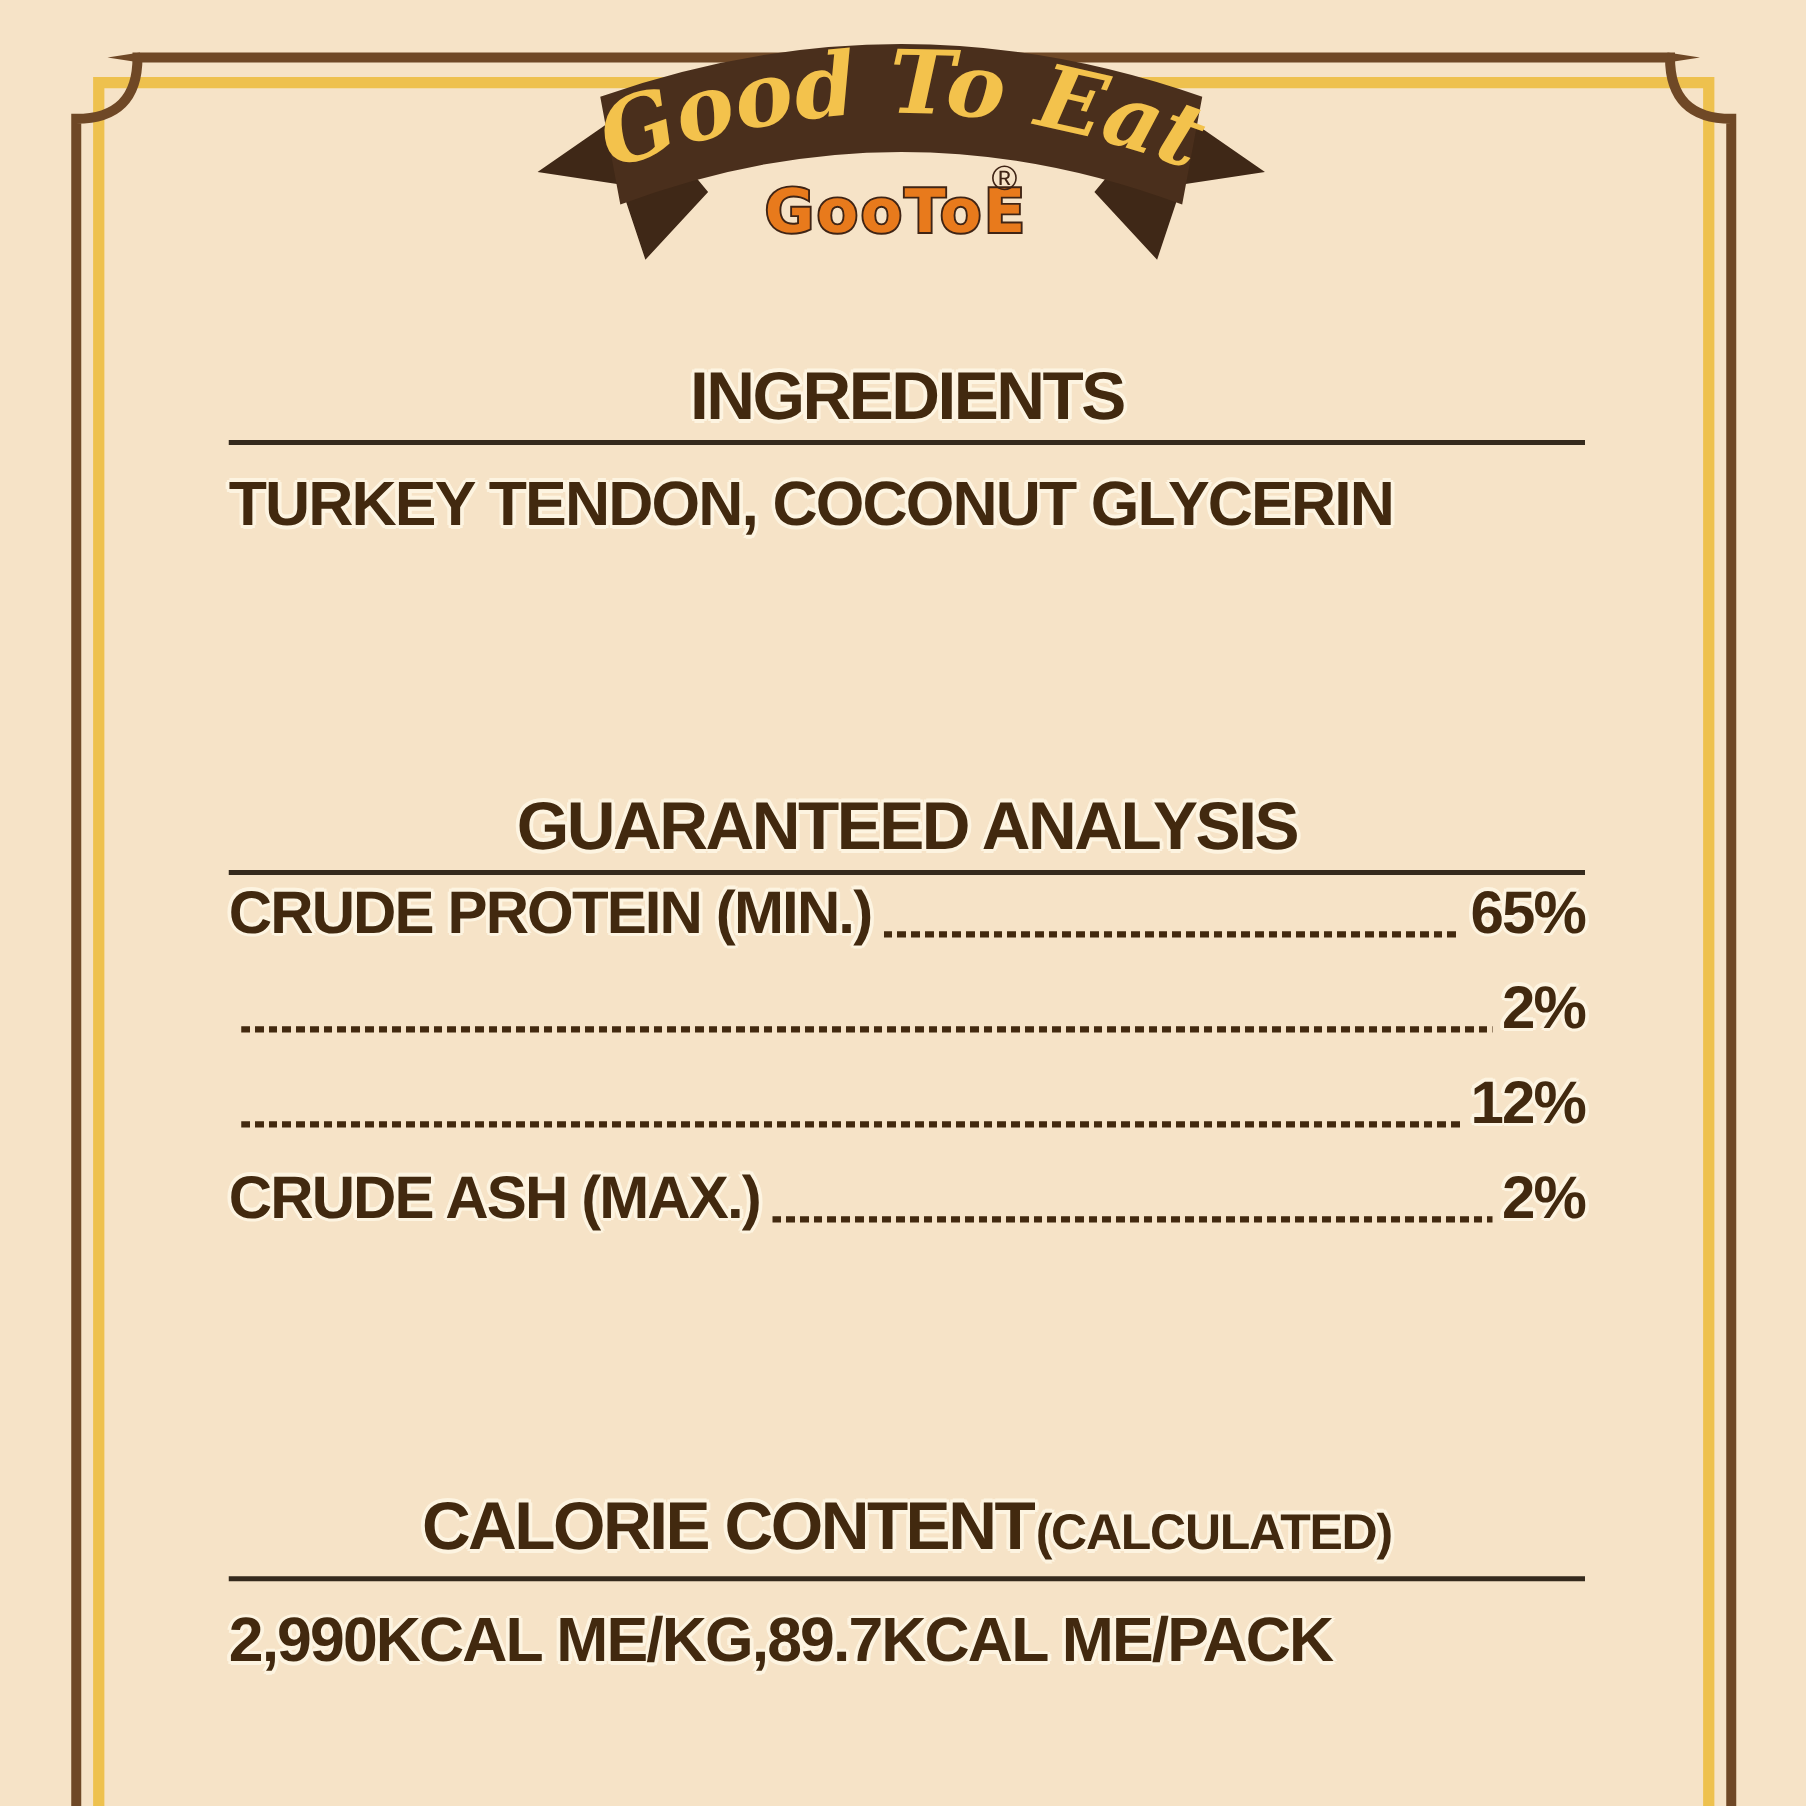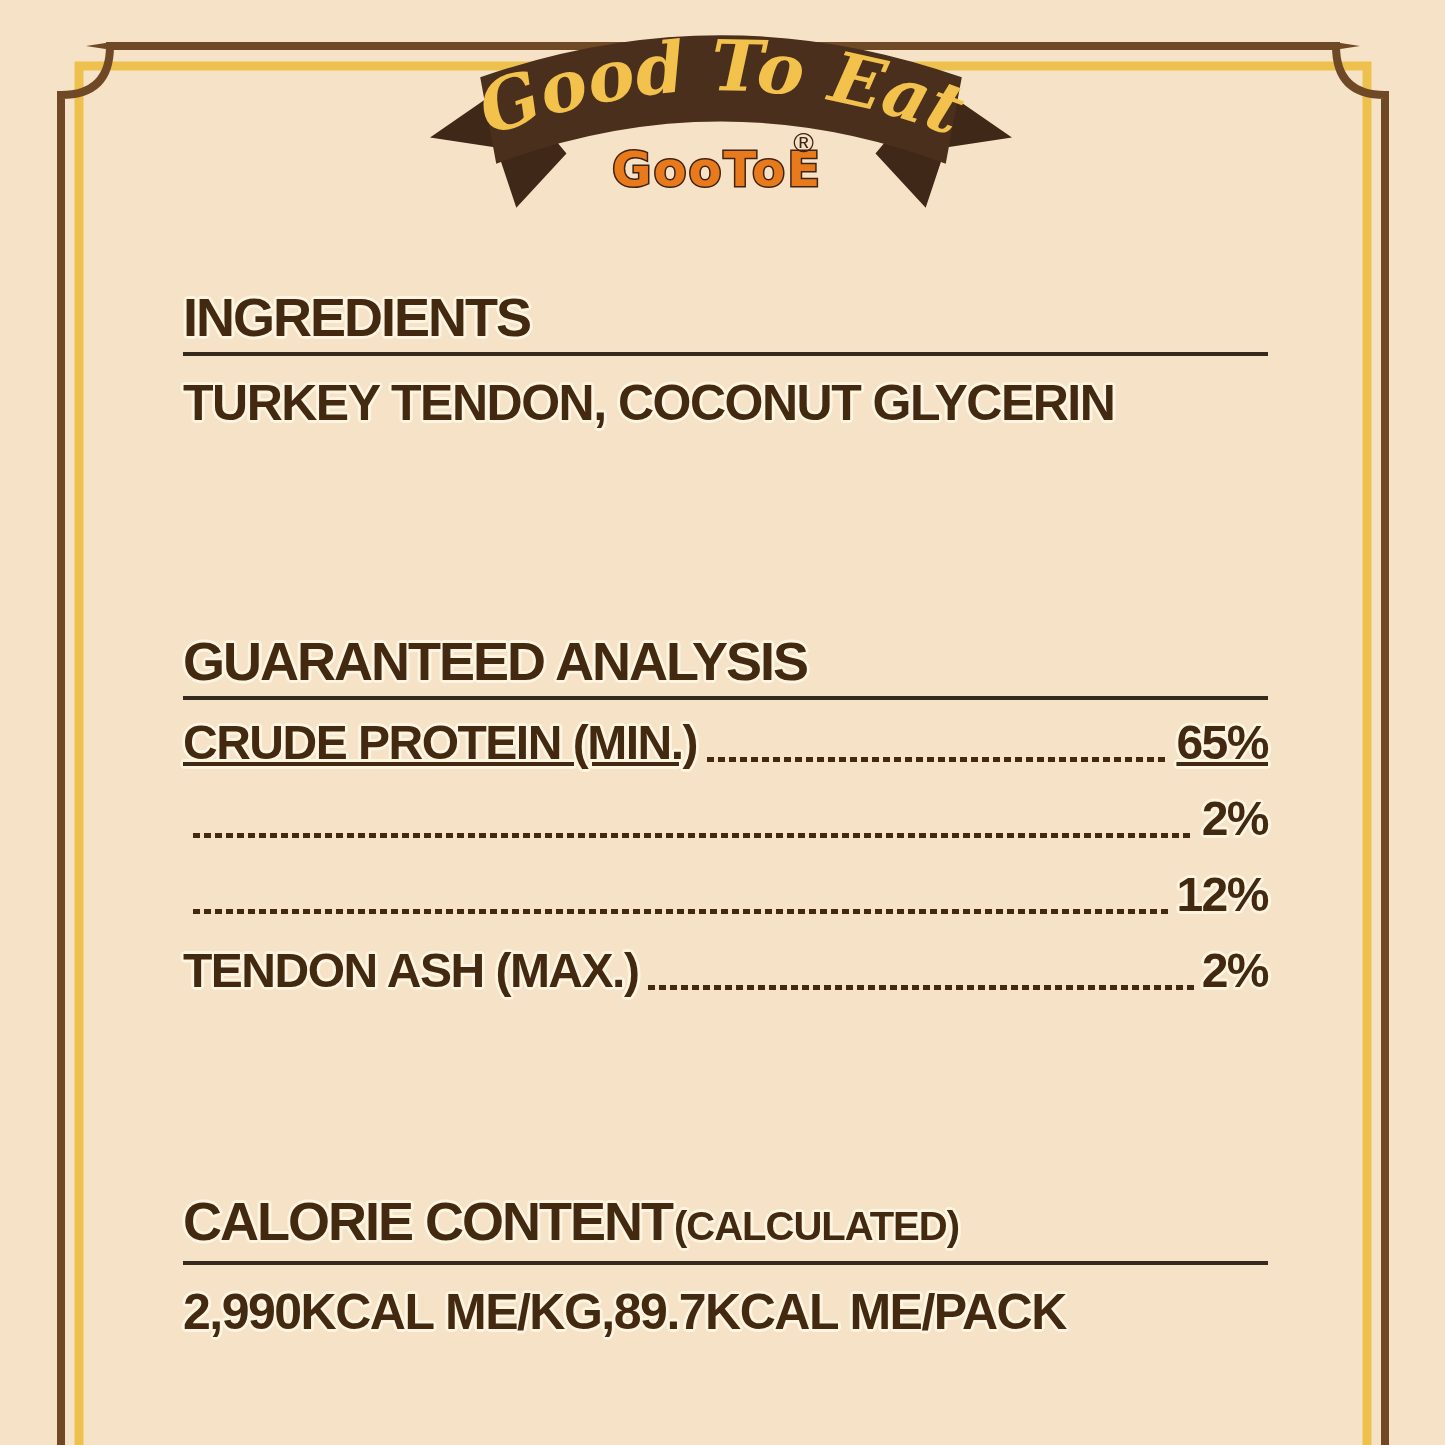--- a/index.html
+++ b/index.html
@@ -38,34 +38,35 @@
     text-shadow:
       3px 0 0 var(--outline),-3px 0 0 var(--outline),
       0 3px 0 var(--outline),0 -3px 0 var(--outline),
       2px 2px 0 var(--outline),-2px 2px 0 var(--outline),
       2px -2px 0 var(--outline),-2px -2px 0 var(--outline);
   }
   h2.section-heading{
     margin:0;padding:0 0 6px 0;
     font-size:54px;line-height:58px;font-weight:bold;letter-spacing:-2px;
     border-bottom:4px solid var(--rule);
+    text-align:center;
   }
   .section-value{
     margin:20px 0 0 0;
     font-size:50px;line-height:54px;font-weight:bold;letter-spacing:-1.5px;
   }
   #sec-ingredients{top:288px;}
   #sec-analysis{top:632px;}
   #sec-calorie{top:1192px;}
   .ga-row{
     display:flex;align-items:flex-end;
     margin-top:24px;
     font-size:48px;line-height:52px;font-weight:bold;letter-spacing:-1.5px;
   }
-  .ga-row:first-of-type{margin-top:17px;text-decoration:underline;}
+  .ga-row:first-of-type{margin-top:5px;}
   .ga-label{white-space:nowrap;}
   .ga-leader{
     flex:1;height:5px;align-self:flex-end;
     margin:0 8px 7px 10px;
     background-image:repeating-linear-gradient(to right,var(--ink) 0 7px,transparent 7px 11px);
   }
   .ga-value{white-space:nowrap;text-align:left;}
   .heading-note{
     font-size:40px;letter-spacing:-1px;margin-left:2px;font-weight:bold;
   }
@@ -116,21 +117,21 @@
     <span class="ga-leader"></span>
     <span class="ga-value outlined">2%</span>
   </div>
 
   <div class="ga-row">
     <span class="ga-leader"></span>
     <span class="ga-value outlined">12%</span>
   </div>
 
   <div class="ga-row">
-    <span class="ga-label outlined">TENDON ASH (MAX.)</span>
+    <span class="ga-label outlined">CRUDE ASH (MAX.)</span>
     <span class="ga-leader"></span>
     <span class="ga-value outlined">2%</span>
   </div>
 </section>
 
 <section class="sec" id="sec-calorie">
   <h2 class="section-heading outlined">
     <span>CALORIE CONTENT</span><span class="heading-note">(CALCULATED)</span>
   </h2>
   <p class="section-value outlined">2,990KCAL ME/KG,89.7KCAL ME/PACK</p>

